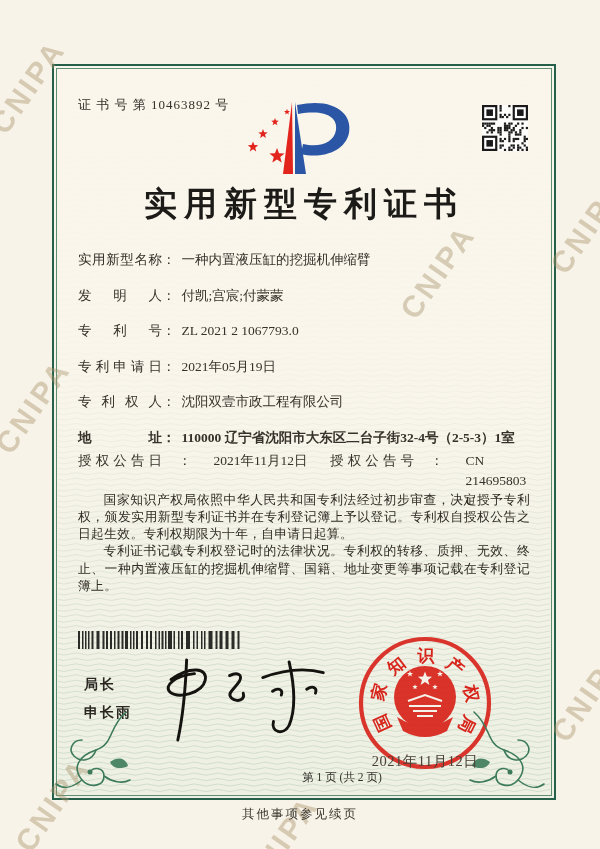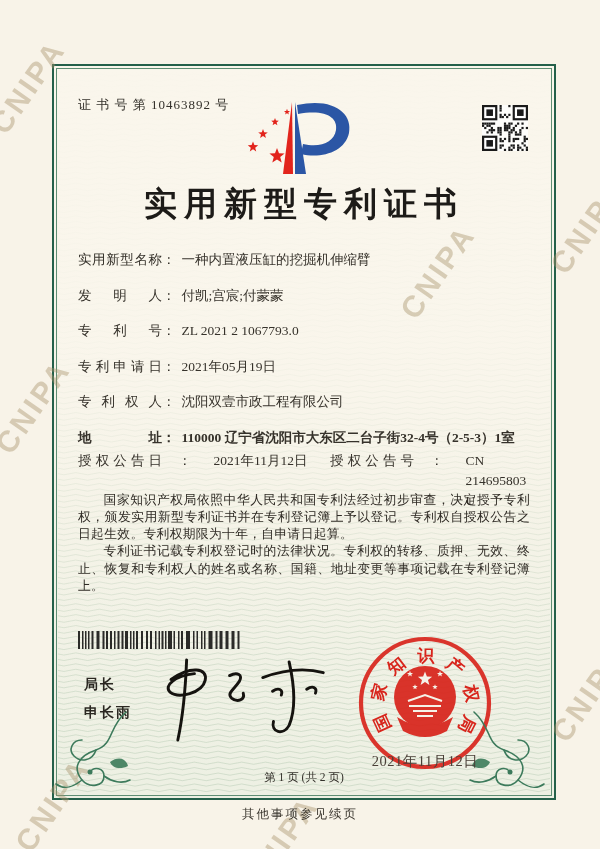--- a/index.html
+++ b/index.html
@@ -37,21 +37,21 @@
   .paras{left:78px;top:492px;width:452px;font-size:12.8px;line-height:1.34;letter-spacing:.3px;
          text-align:justify;color:#2f2b25;}
   .paras p{margin:0;text-indent:2em;}
   .barcode{left:78px;top:631px;}
   .sig-block{left:84px;top:676px;font-size:14px;color:#2b2822;font-weight:600;letter-spacing:2px;}
   .sig-block .line2{margin-top:10px;}
   .signature{left:130px;top:650px;}
   .seal{left:347px;top:625px;}
   .seal-date{left:350px;top:752px;width:150px;text-align:center;font-size:14.5px;
              letter-spacing:.5px;color:#4a4038;z-index:4;}
-  .page-info{left:52px;top:770px;width:504px;text-align:center;font-size:11.5px;color:#34312b;}
+  .page-info{left:52px;top:770px;width:504px;text-align:center;font-size:11.5px;color:#34312b;padding-left:38px;}
   .continuation{left:0;top:806px;width:600px;text-align:center;font-size:12.5px;
                 letter-spacing:2px;color:#3a362e;}
   .ornament{z-index:3;}
   .ornament.right{transform:scaleX(-1);}
 </style>
 </head>
 <body>
 
 <div class="page">
 
@@ -358,21 +358,21 @@
       <span class="gpair">
         <span class="flabel">授权公告号</span>
           <span class="fcolon">：</span>
         <span>CN 214695803 U</span>
       </span>
     </div>
   </div>
 
   <div class="abs paras">
     <p>国家知识产权局依照中华人民共和国专利法经过初步审查，决定授予专利权，颁发实用新型专利证书并在专利登记簿上予以登记。专利权自授权公告之日起生效。专利权期限为十年，自申请日起算。</p>
-    <p>专利证书记载专利权登记时的法律状况。专利权的转移、质押、无效、终止、恢复和专利权人的姓名或名称、国籍、地址变更等事项记载在专利登记簿上。</p>
+    <p>专利证书记载专利权登记时的法律状况。专利权的转移、质押、无效、终止、一种内置液压缸的挖掘机伸缩臂、国籍、地址变更等事项记载在专利登记簿上。</p>
   </div>
 
   <svg class="abs barcode" id="barcode-svg" width="164" height="18" viewBox="0 0 164 18">
       <rect x="0.0" y="0" width="2" height="18" fill="#2b2b28"></rect>
       <rect x="4.0" y="0" width="1.5" height="18" fill="#2b2b28"></rect>
       <rect x="7.0" y="0" width="1.5" height="18" fill="#2b2b28"></rect>
       <rect x="10.0" y="0" width="1.5" height="18" fill="#2b2b28"></rect>
       <rect x="13.5" y="0" width="2" height="18" fill="#2b2b28"></rect>
       <rect x="18.5" y="0" width="3" height="18" fill="#2b2b28"></rect>
       <rect x="24.5" y="0" width="2" height="18" fill="#2b2b28"></rect>

